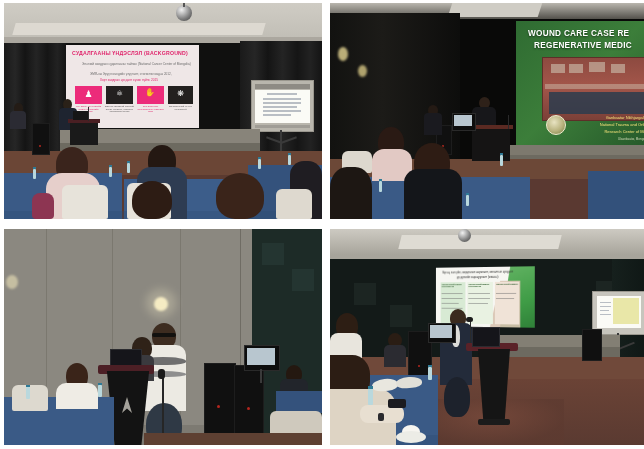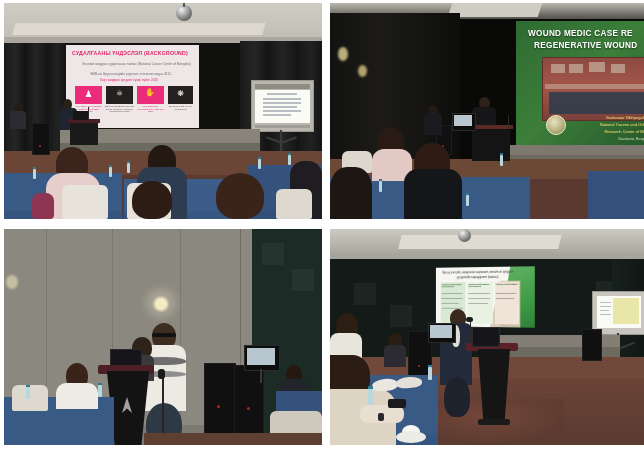--- a/index.html
+++ b/index.html
@@ -198,22 +198,22 @@
   <div class="photo" style="background:#0b0b0a;">
     <div class="ceiling" style="height:20px;background:linear-gradient(180deg,#b9b6ae,#3a3833);"></div>
     <div class="ceiling-band" style="left:120px;top:0;width:90px;height:14px;background:#cfccc4;transform:skewX(-18deg);"></div>
     <div class="wall" style="left:0;top:16px;width:318px;height:140px;background:#090908;"></div>
     <div class="curtain" style="left:0;top:10px;width:130px;height:150px;background:linear-gradient(90deg,#121210,#1c1b18 40%,#0d0d0c 100%);"></div>
 
     <div class="sconce" style="left:8px;top:44px;width:10px;height:14px;background:#d8c98a;opacity:.85;"></div>
     <div class="sconce" style="left:28px;top:62px;width:9px;height:12px;background:#d5c583;opacity:.8;"></div>
 
     <div class="screen screen-green" style="left:186px;top:18px;width:132px;height:124px;">
-      <div class="gs-title" style="left:12px;top:8px;font-size:8.2px;">WOUND MEDIC CASE RE</div>
-      <div class="gs-title" style="left:18px;top:20px;font-size:8.2px;">REGENERATIVE WOUND</div>
+      <div class="gs-title" style="left:12px;top:8px;font-size:8.2px;">WOUND CARE CASE RE</div>
+      <div class="gs-title" style="left:18px;top:20px;font-size:8.2px;">REGENERATIVE MEDIC</div>
 
       <div class="gs-photo" style="left:26px;top:36px;width:110px;height:62px;">
         <div class="gs-photo-win" style="left:8px;top:6px;width:14px;height:9px;"></div>
         <div class="gs-photo-win" style="left:26px;top:6px;width:14px;height:9px;"></div>
         <div class="gs-photo-win" style="left:46px;top:4px;width:16px;height:10px;"></div>
         <div class="gs-photo-win" style="left:68px;top:6px;width:14px;height:9px;"></div>
         <div class="gs-photo-glass" style="left:6px;top:34px;width:98px;height:22px;"></div>
         <div class="gs-photo-win" style="left:2px;top:26px;width:104px;height:5px;opacity:.5;"></div>
       </div>
 

